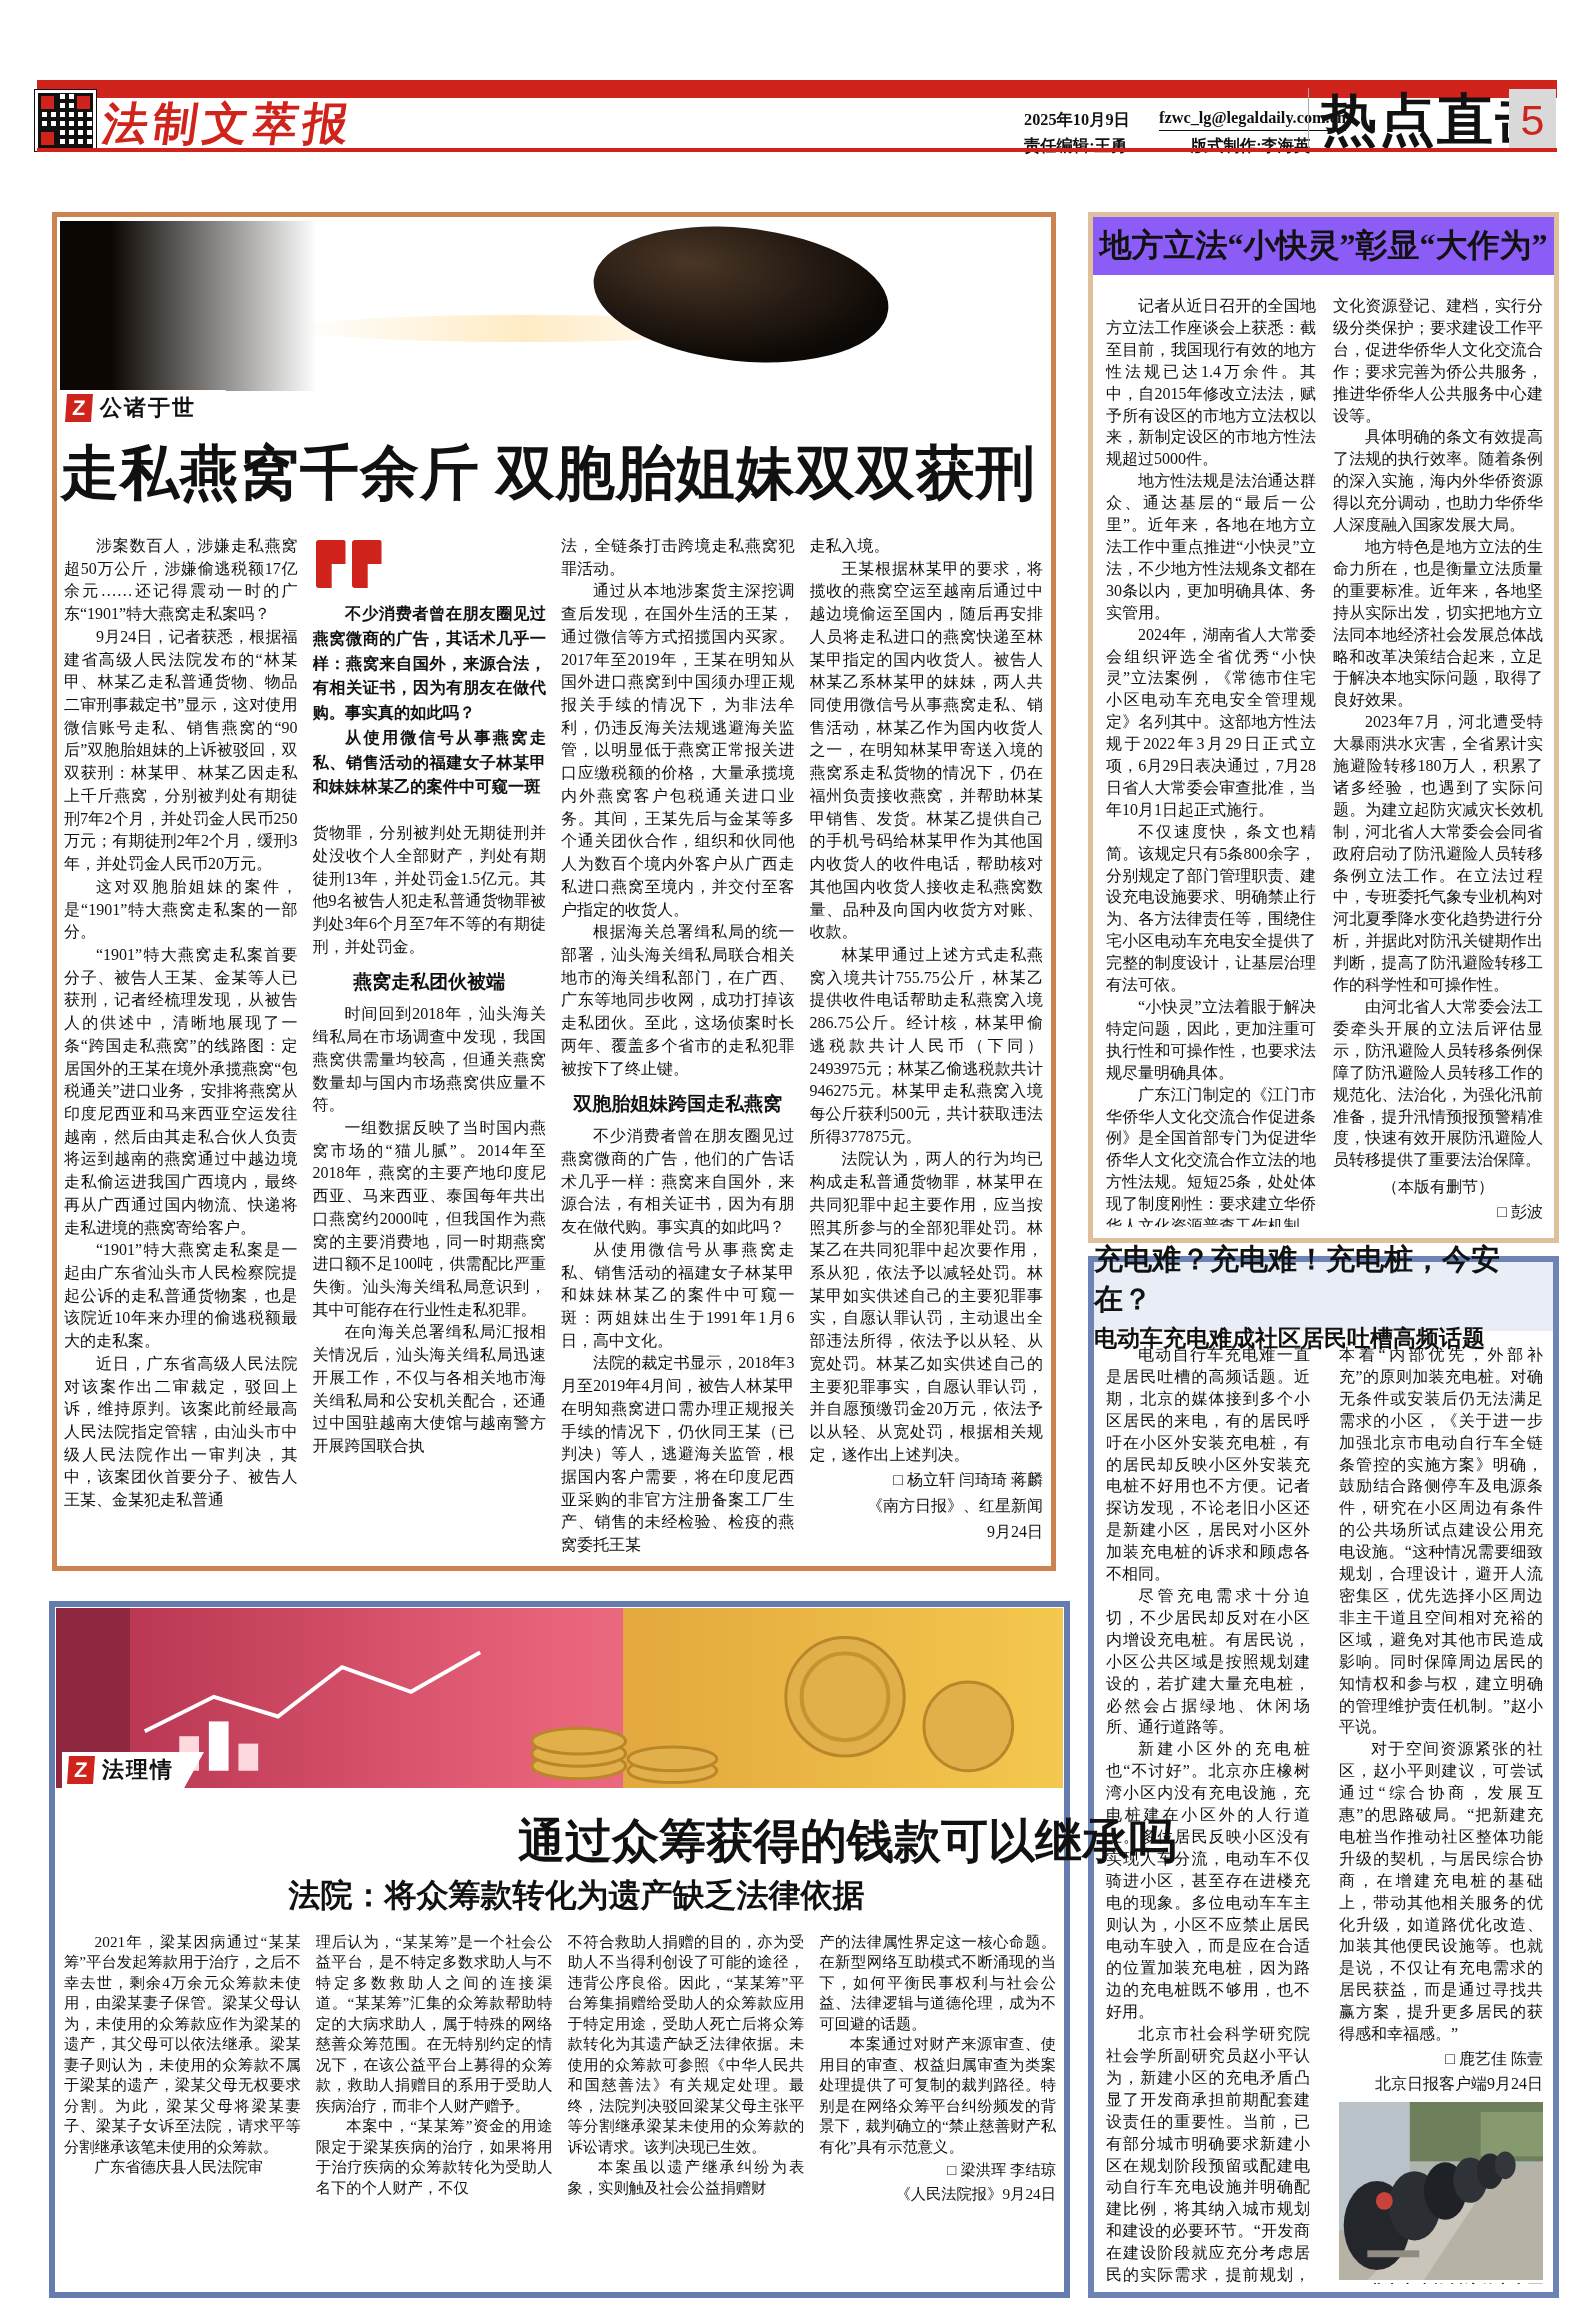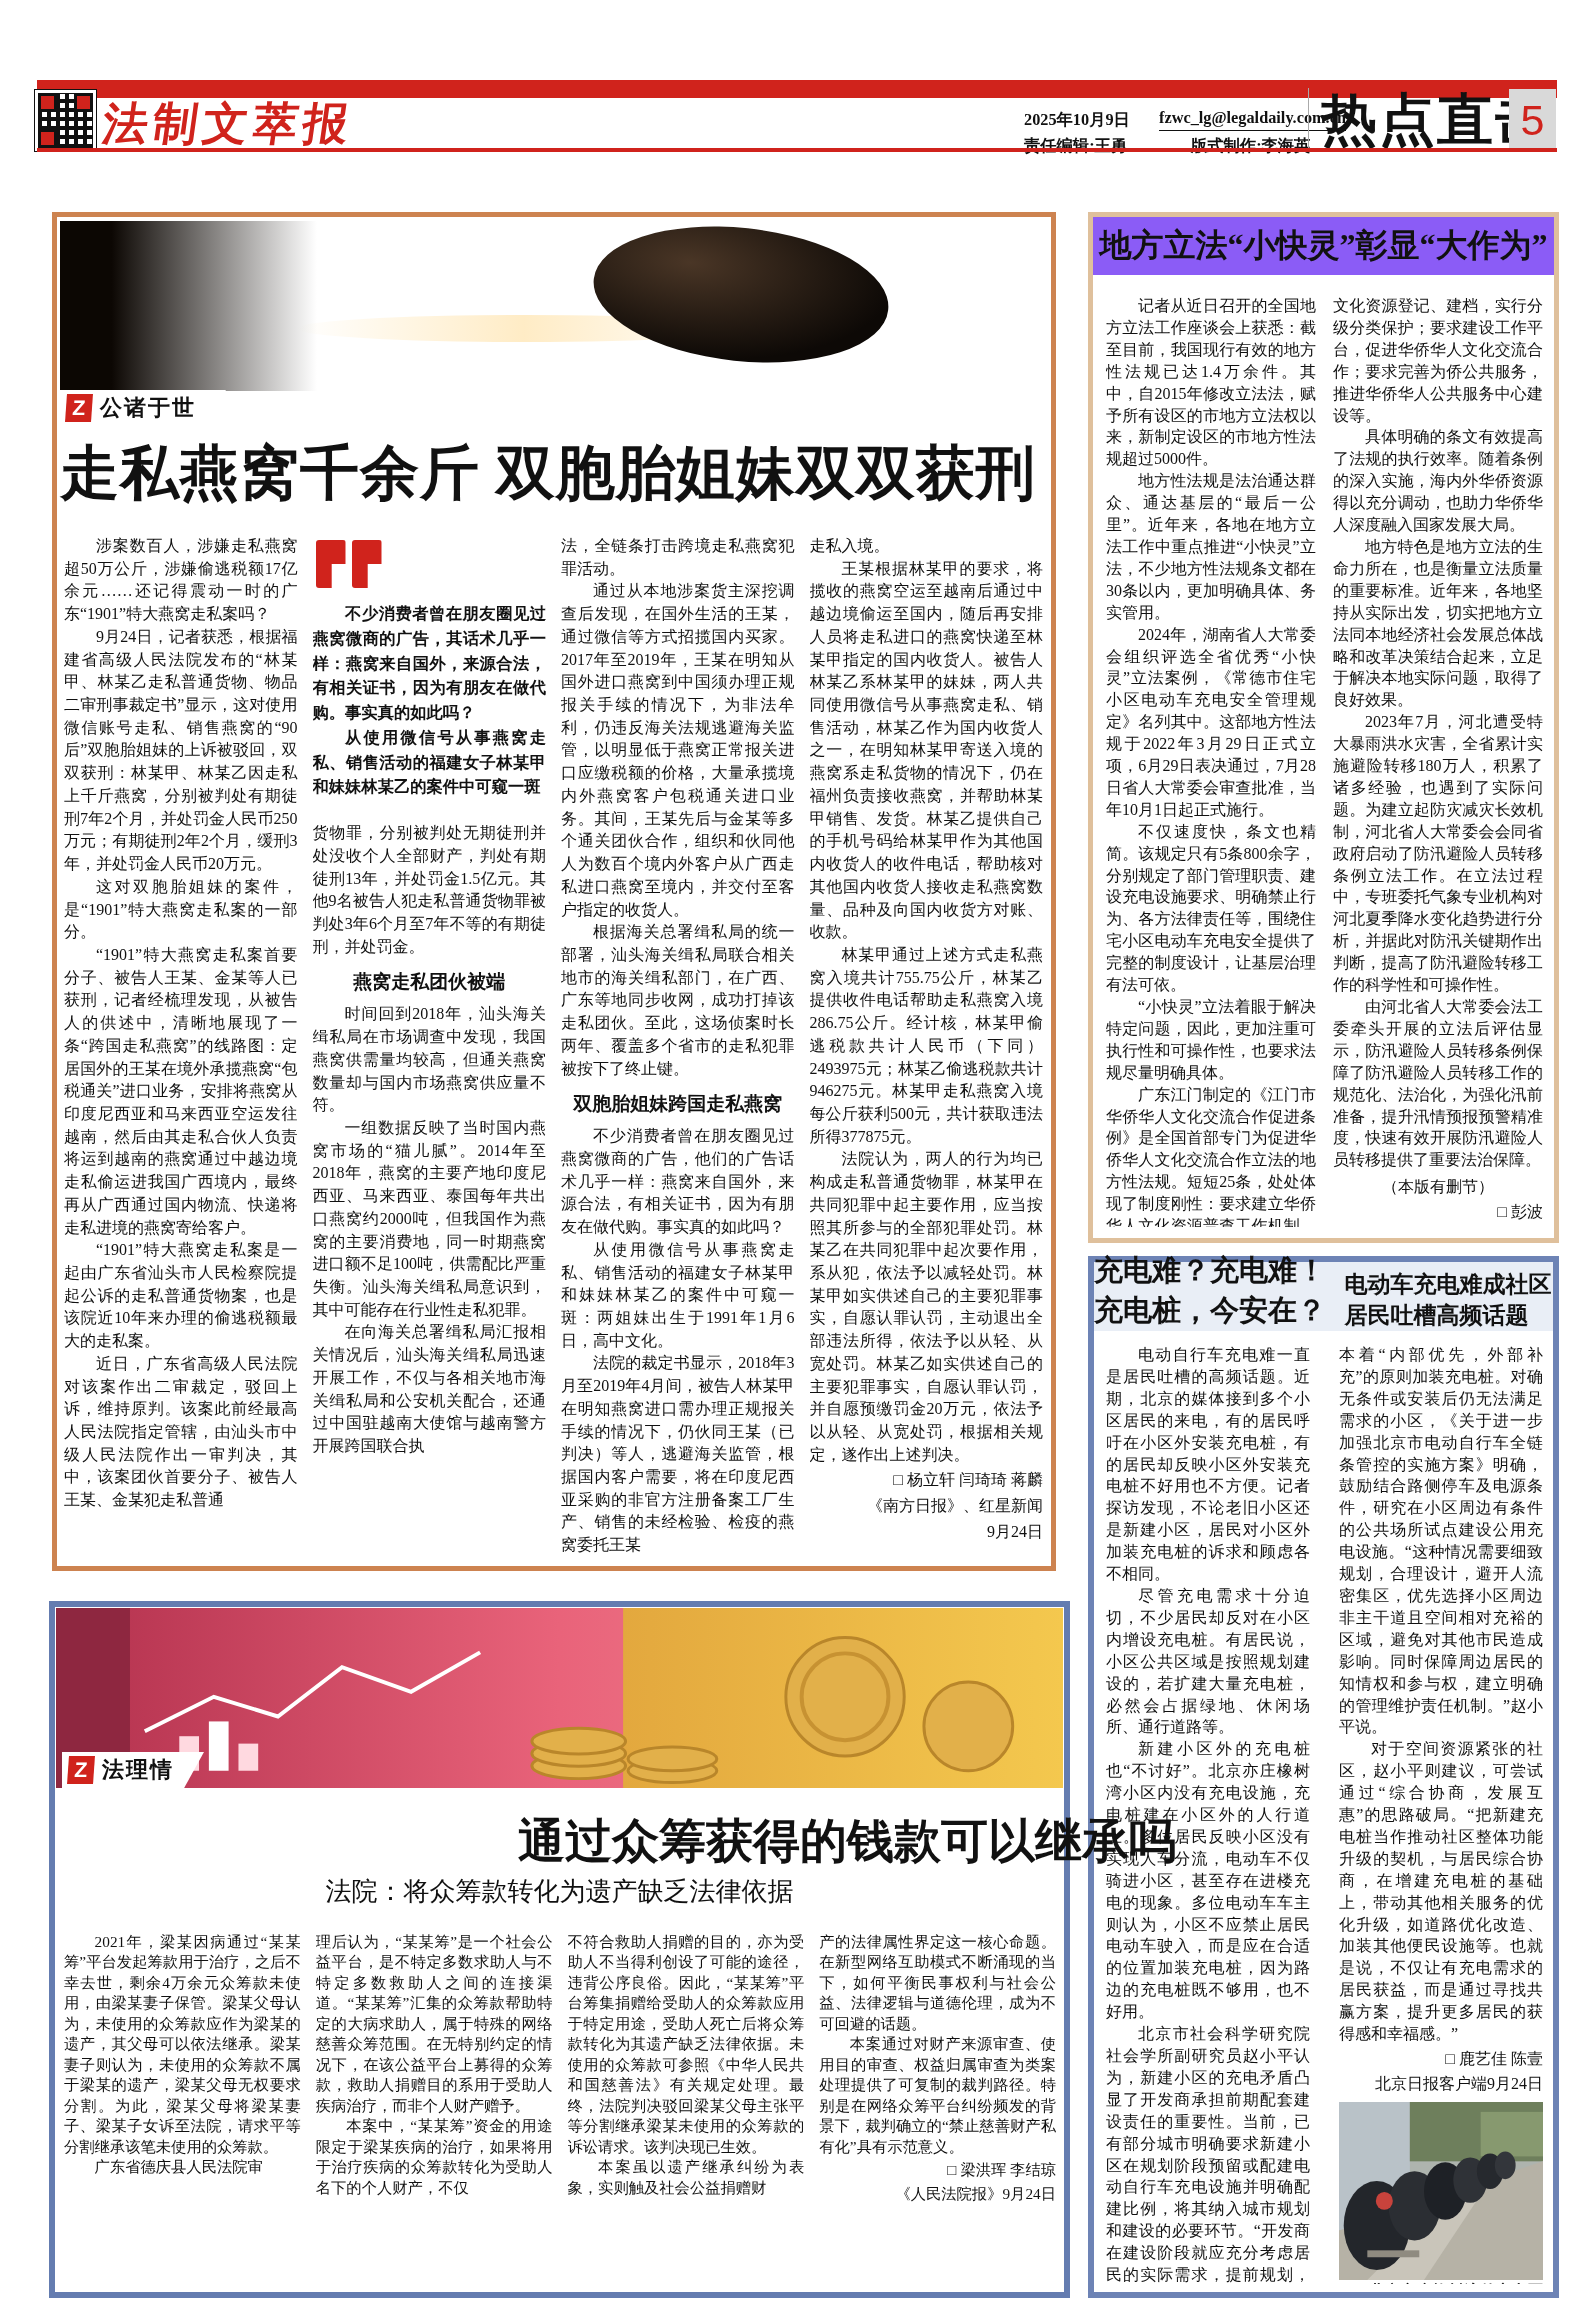--- a/index.html
+++ b/index.html
@@ -56,25 +56,25 @@
   .tag .tx{font:bold 22px "Liberation Sans","DejaVu Sans",sans-serif;letter-spacing:2px;}
   .tag1{left:60px;top:390px;}
   .tag2{left:62px;top:1752px;}
 
   
   .main-headline{left:60px;top:434px;width:987px;text-align:left;font-size:59px;
       font-weight:bold;letter-spacing:1px;}
   .leg-head{left:1093px;top:217px;width:461px;height:58px;background:#8b5cf6;
       display:flex;align-items:center;justify-content:center;font-size:32px;font-weight:bold;}
   .cd-head{left:1094px;top:1262px;width:459px;height:69px;background:#e9eef6;
-      display:flex;flex-direction:row;align-items:flex-end;justify-content:center;gap:3px;}
+      display:flex;flex-direction:column;align-items:flex-start;justify-content:center;gap:3px;}
   .cd-head .l1{font-size:29px;font-weight:bold;}
   .cd-head .l2{font-size:23px;font-weight:bold;}
   .cf-headline{left:56px;top:1810px;width:1102px;text-align:right;font-size:47px;font-weight:bold;margin-left:18px;}
-  .cf-subtitle{left:56px;top:1874px;width:1007px;text-align:center;font-size:26px;font-weight:normal;}
+  .cf-subtitle{left:56px;top:1874px;width:1007px;text-align:center;font-size:32px;font-weight:bold;padding-left:17px;}
 
   
   .cols{display:flex;}
   .main-cols{left:64px;top:535px;width:979px;height:1024px;gap:15px;}
   .leg-cols{left:1106px;top:295px;width:437px;height:932px;gap:17px;}
   .cd-cols{left:1106px;top:1344px;width:437px;height:940px;gap:29px;}
   .cf-cols{left:64px;top:1932px;width:992px;height:353px;gap:15px;}
   .col{flex:1;overflow:hidden;text-align:justify;}
   .main-cols .col{font-size:16px;line-height:1.42;}
   .leg-cols .col,.cd-cols .col{font-size:16px;line-height:1.37;}

